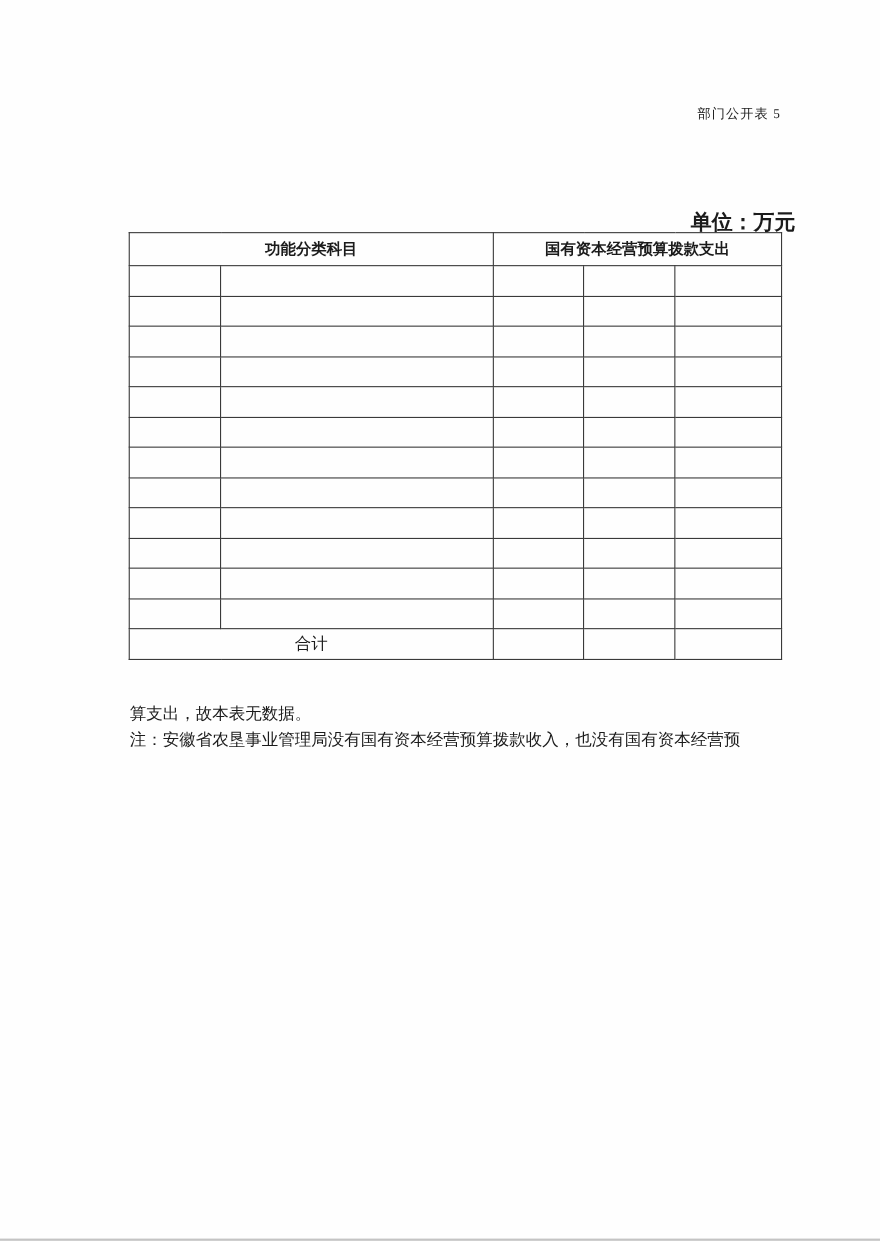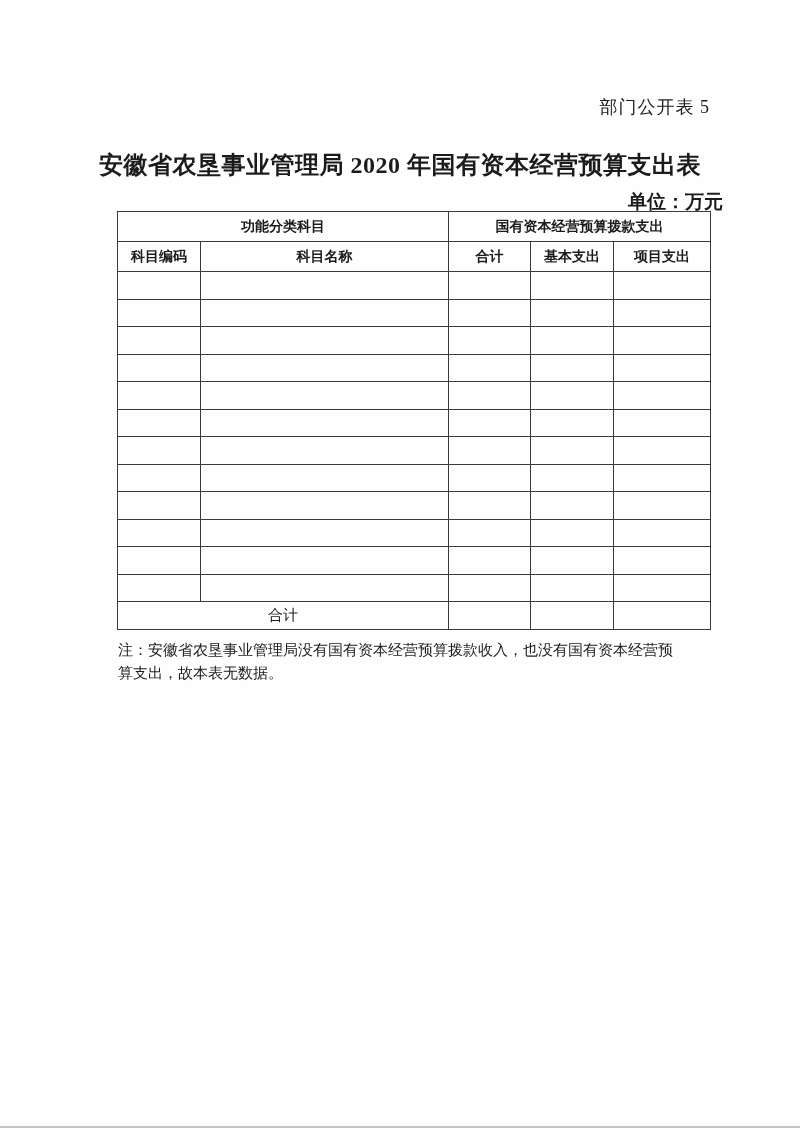--- a/index.html
+++ b/index.html
@@ -9,21 +9,21 @@
     font-family: "Liberation Serif", "DejaVu Serif", serif;
     color: #1b1b1b;
     position: relative;
     overflow: hidden;
   }
   .page { position: absolute; inset: 0; background: #fefefe; }
 
   .corner-label {
     position: absolute;
     top: 95px; right: 90px;
-    font-size: 18px;
+    font-size: 12px;
     letter-spacing: 1px;
   }
   .doc-title {
     position: absolute;
     top: 149px; left: 0; right: 0;
     text-align: center;
     font-size: 24px;
     font-weight: bold;
     font-family: "Liberation Serif", "DejaVu Serif", serif;
     letter-spacing: 0.5px;
@@ -89,44 +89,36 @@
     background: #c4c4c4;
   }
 </style>
 </head>
 <body>
 
 <div class="page">
 
   <div class="corner-label">部门公开表 5</div>
 
-  <div class="doc-title">安徽省农垦事业管理局 2020 年国有资本经营预算支出表</div>
 
   <div class="unit-label">单位：万元</div>
 
   <table class="budget">
     <colgroup>
       <col style="width:83px">
       <col style="width:248px">
       <col style="width:82px">
       <col style="width:83px">
       <col style="width:97px">
     </colgroup>
     <tbody>
       <tr class="hrow1">
         <td colspan="2">功能分类科目</td>
         <td colspan="3">国有资本经营预算拨款支出</td>
       </tr>
-      <tr class="hrow2">
-        <td>科目编码</td>
-        <td>科目名称</td>
-        <td>合计</td>
-        <td>基本支出</td>
-        <td>项目支出</td>
-      </tr>
 
       <tr class="body-row">
           <td></td>
           <td></td>
           <td></td>
           <td></td>
           <td></td>
         </tr>
         <tr class="body-row">
           <td></td>
@@ -208,20 +200,20 @@
         <tr class="total-row">
         <td colspan="2">合计</td>
         <td></td>
         <td></td>
         <td></td>
       </tr>
     </tbody>
   </table>
 
   <div class="note">
+    <div>算支出，故本表无数据。</div>
     <div>注：安徽省农垦事业管理局没有国有资本经营预算拨款收入，也没有国有资本经营预</div>
-    <div>算支出，故本表无数据。</div>
   </div>
 
 
   <div class="scan-edge-bottom"></div>
 
 </div>
 
 </body></html>

